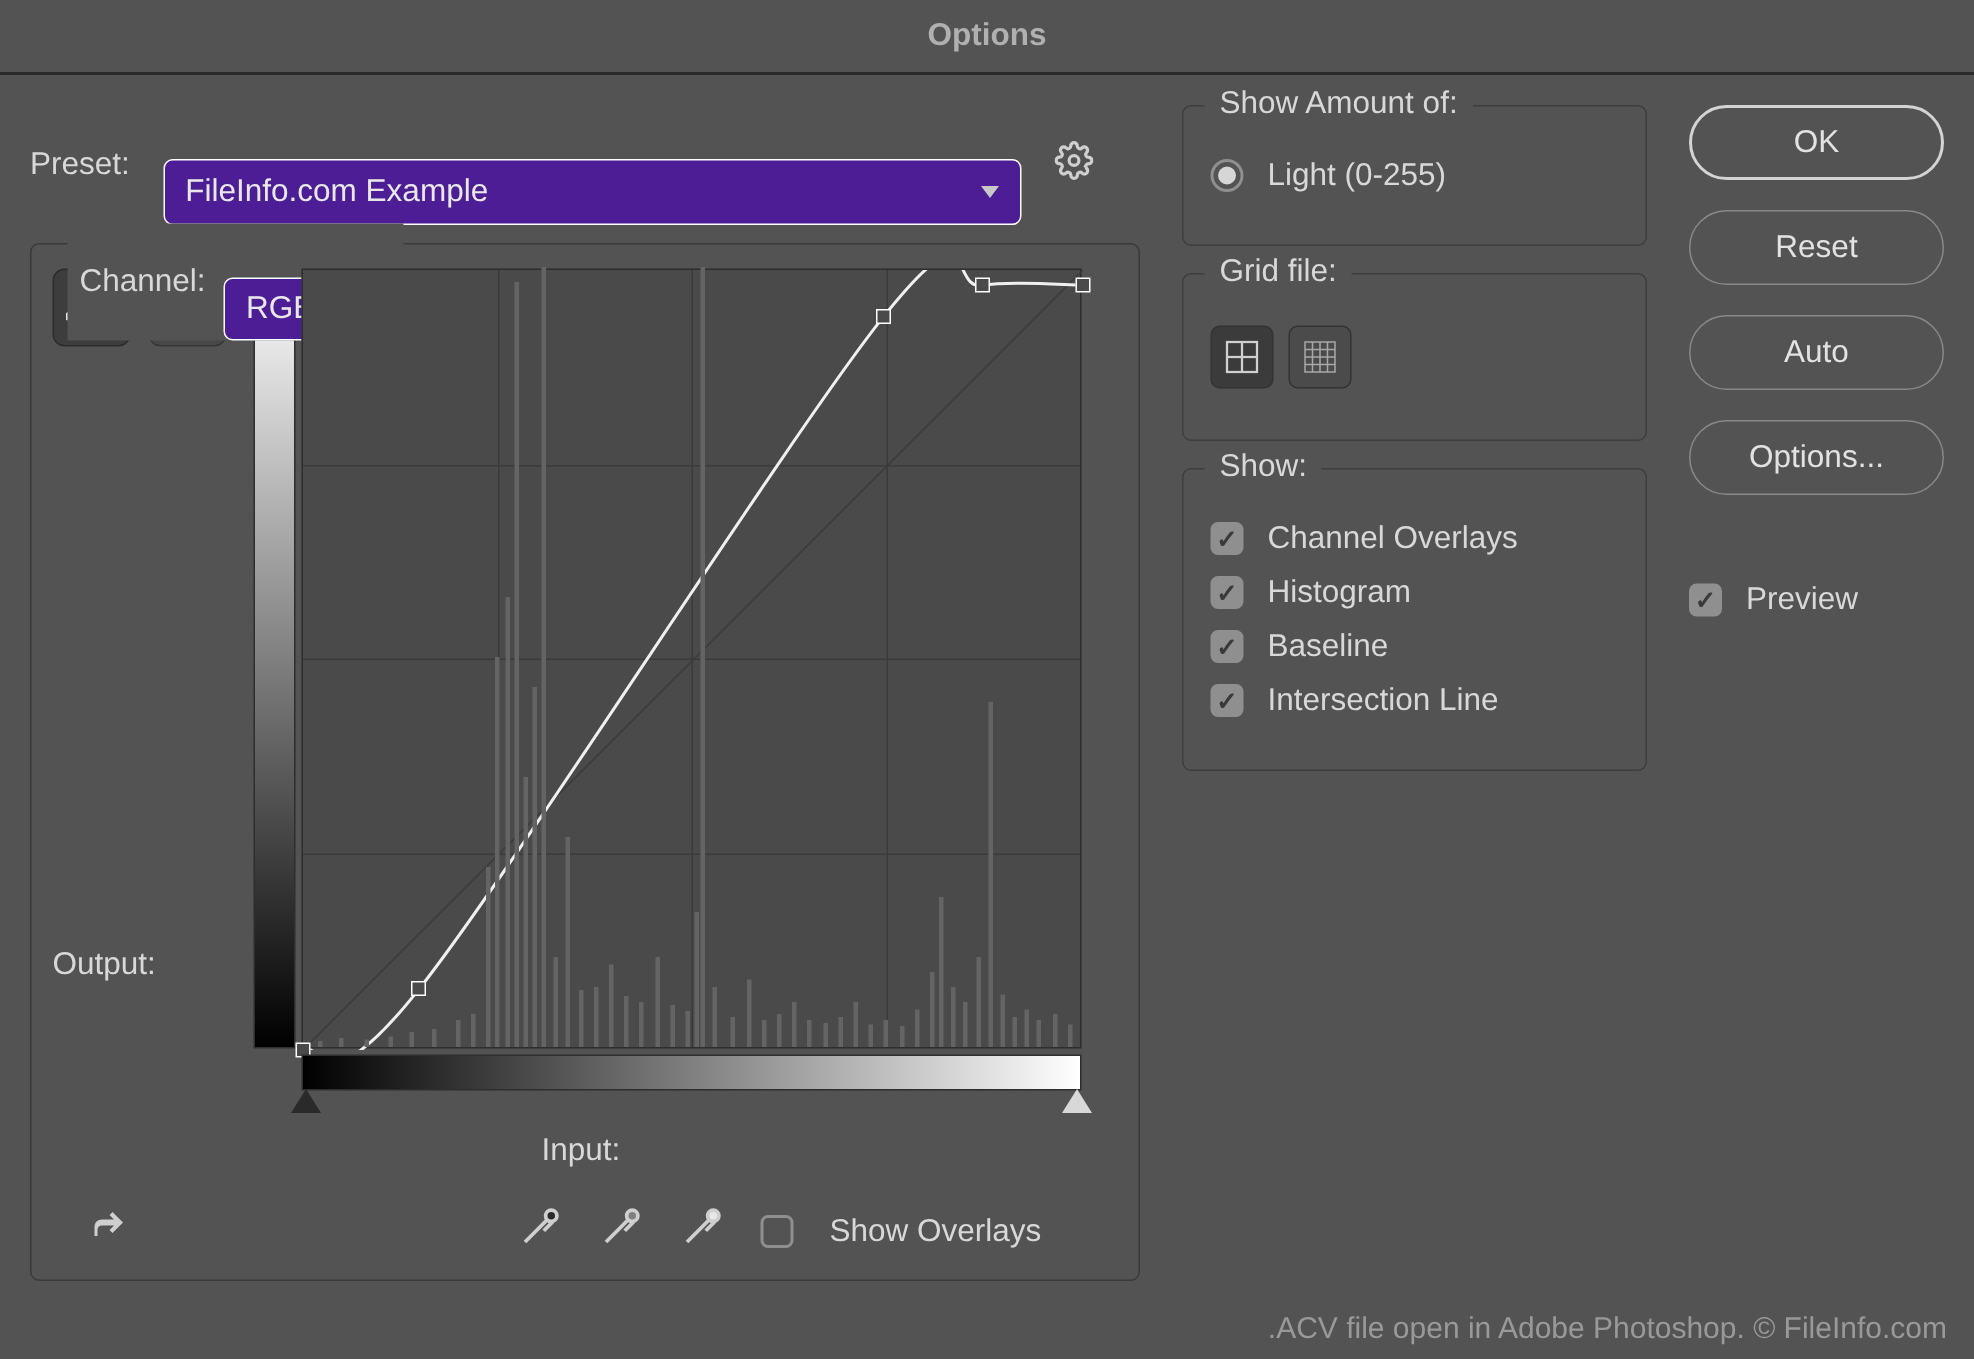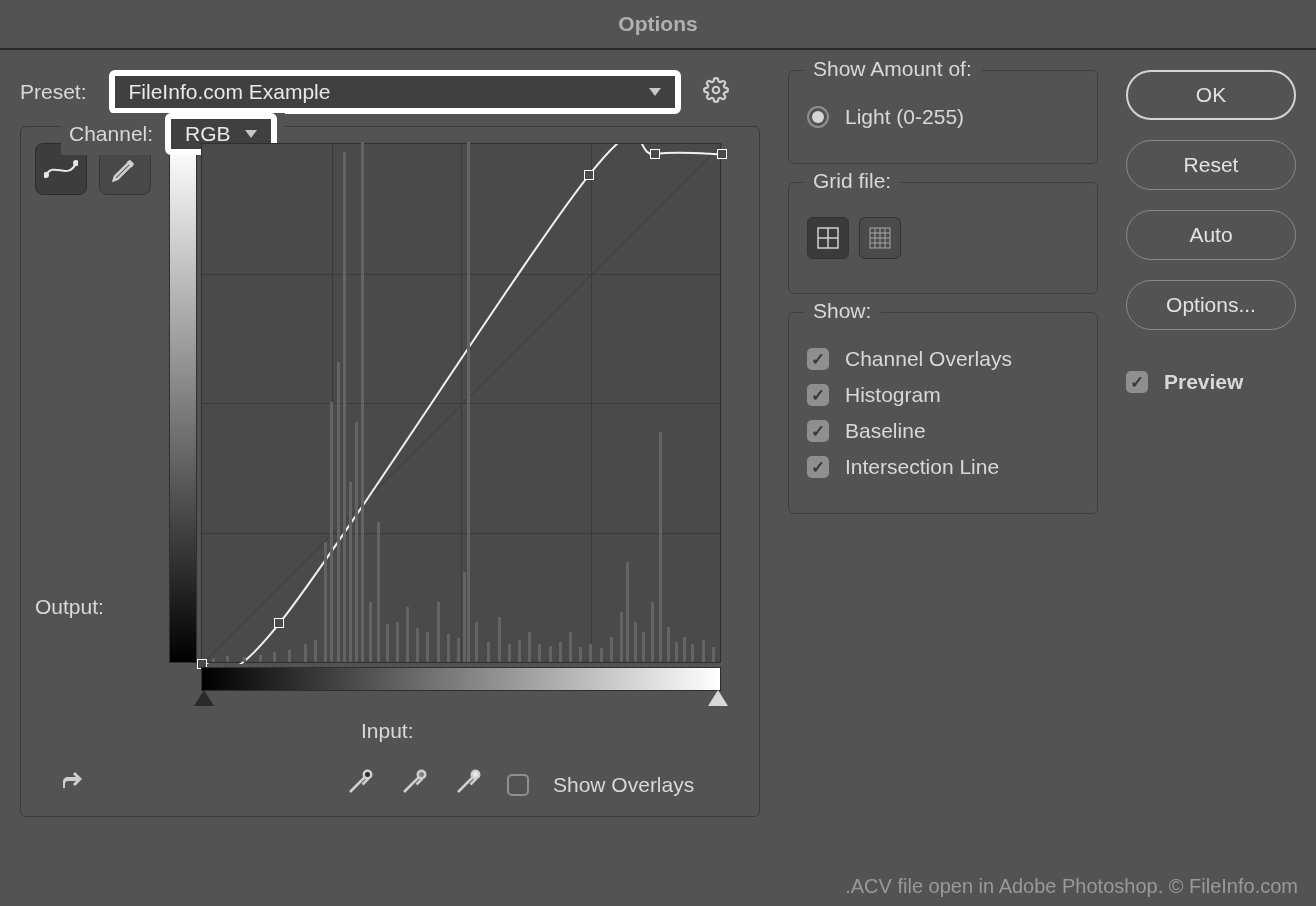--- a/index.html
+++ b/index.html
@@ -6,29 +6,29 @@
 body { background: #535353; width: 1316px; height: 906px; overflow: hidden; color: #d8d8d8; font-size: 21px; }
 .titlebar { height: 50px; display: flex; align-items: center; justify-content: center; border-bottom: 2px solid #2a2a2a; background: #535353; font-weight: 600; color: #b0b0b0; }
 .content { display: flex; padding: 20px; gap: 28px; }
 .left { width: 740px; }
 .mid { width: 310px; display: flex; flex-direction: column; gap: 18px; }
 .rightcol { width: 170px; display: flex; flex-direction: column; gap: 20px; }
 
 .row { display: flex; align-items: center; gap: 22px; }
 .label { color: #d8d8d8; }
 
-.select { background: #404040; border: 6px solid #ffffff; border-radius: 6px; padding: 8px 14px; display: flex; align-items: center; justify-content: space-between; color: #e8e8e8; }
+.select { background: #4c1d95; border: 1px solid #ffffff; border-radius: 6px; padding: 8px 14px; display: flex; align-items: center; justify-content: space-between; color: #e8e8e8; margin-top: 36px; }
 .preset-select { width: 572px; height: 44px; }
 .chan-select { width: 112px; height: 42px; }
 .chev { width: 0; height: 0; border-left: 6px solid transparent; border-right: 6px solid transparent; border-top: 8px solid #c8c8c8; }
 
 .gear { display:inline-block; color:#d2d2d2; }
 
 .curve-frame { border: 1px solid #3a3a3a; border-radius: 6px; margin-top: 12px; padding: 16px 14px 14px 14px; position: relative; }
-.channel-tab { position: absolute; top: -14px; left: 40px; background: #535353; padding: 0 8px; display:flex; align-items:center; gap:12px; }
+.channel-tab { position: absolute; top: -14px; left: 24px; background: #535353; padding: 0 8px; display:flex; align-items:center; gap:12px; }
 .tool-row { display:flex; gap:12px; margin-bottom:10px; }
 .tool-btn { width:52px; height:52px; border-radius:8px; background:#484848; border:1px solid #363636; display:flex; align-items:center; justify-content:center; }
 .tool-btn.active { background:#3d3d3d; border:1px solid #2c2c2c; }
 
 .curves-area { display:flex; gap:4px; }
 .vgrad { width:28px; height:520px; background: linear-gradient(to bottom, #fff, #000); border:1px solid #2e2e2e; }
 .graph-wrap { position:relative; }
 .graph { width:520px; height:520px; background:#4a4a4a; border:1px solid #2e2e2e; position:relative; }
 .gridline-v, .gridline-h { position:absolute; background:#3a3a3a; }
 .gridline-v { width:1px; height:100%; top:0; }
@@ -281,20 +281,20 @@
           <span>Intersection Line</span>
         </div>
     </div>
   </div>
 
   <div class="rightcol">
     <div class="btn primary">OK</div>
     <div class="btn">Reset</div>
     <div class="btn">Auto</div>
     <div class="btn">Options...</div>
-    <div class="opt-row" style="margin-top:20px;font-weight:bold;">
+    <div class="opt-row" style="margin-top:38px;">
       <span class="checkbox checked"></span>
       <span>Preview</span>
     </div>
   </div>
 </div>
 
 <div class="footer-note">.ACV file open in Adobe Photoshop. © FileInfo.com</div>
 
 </body></html>

